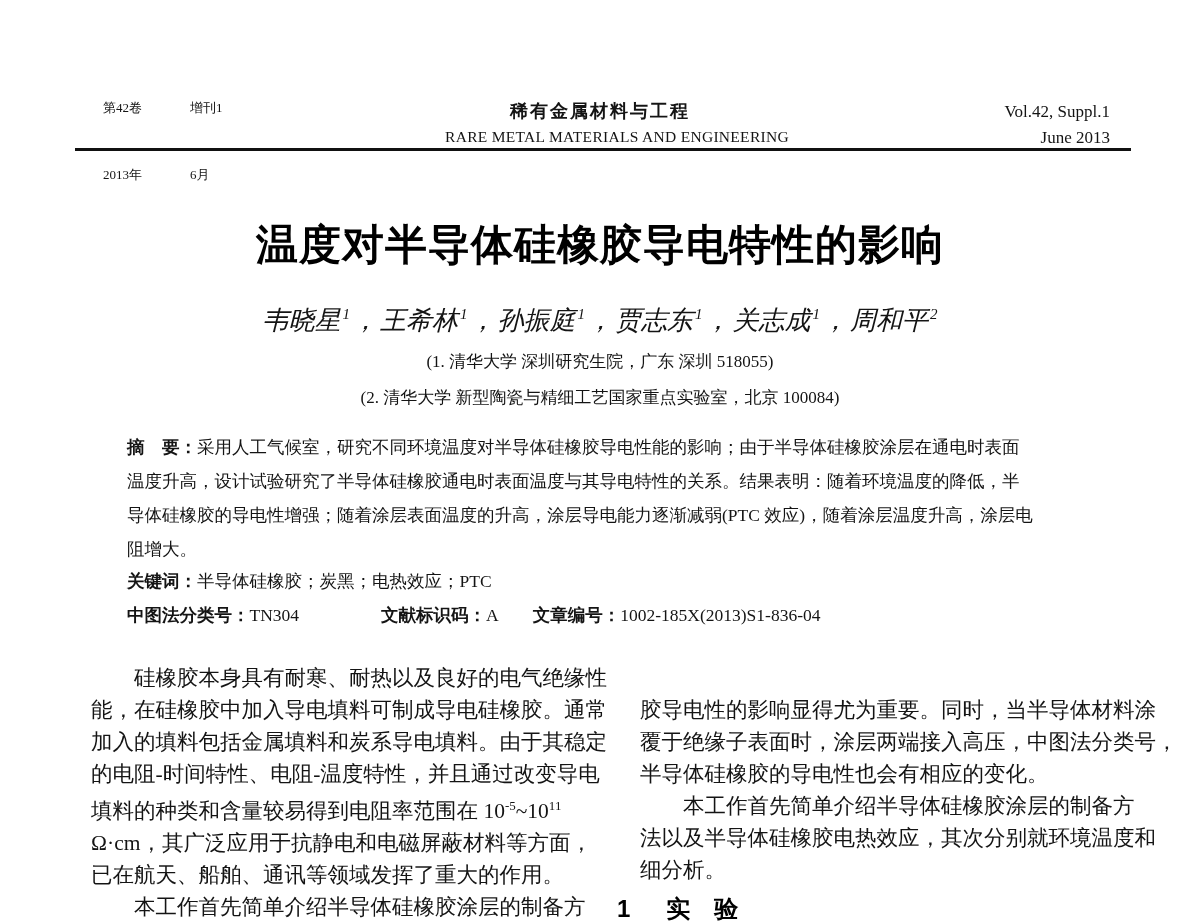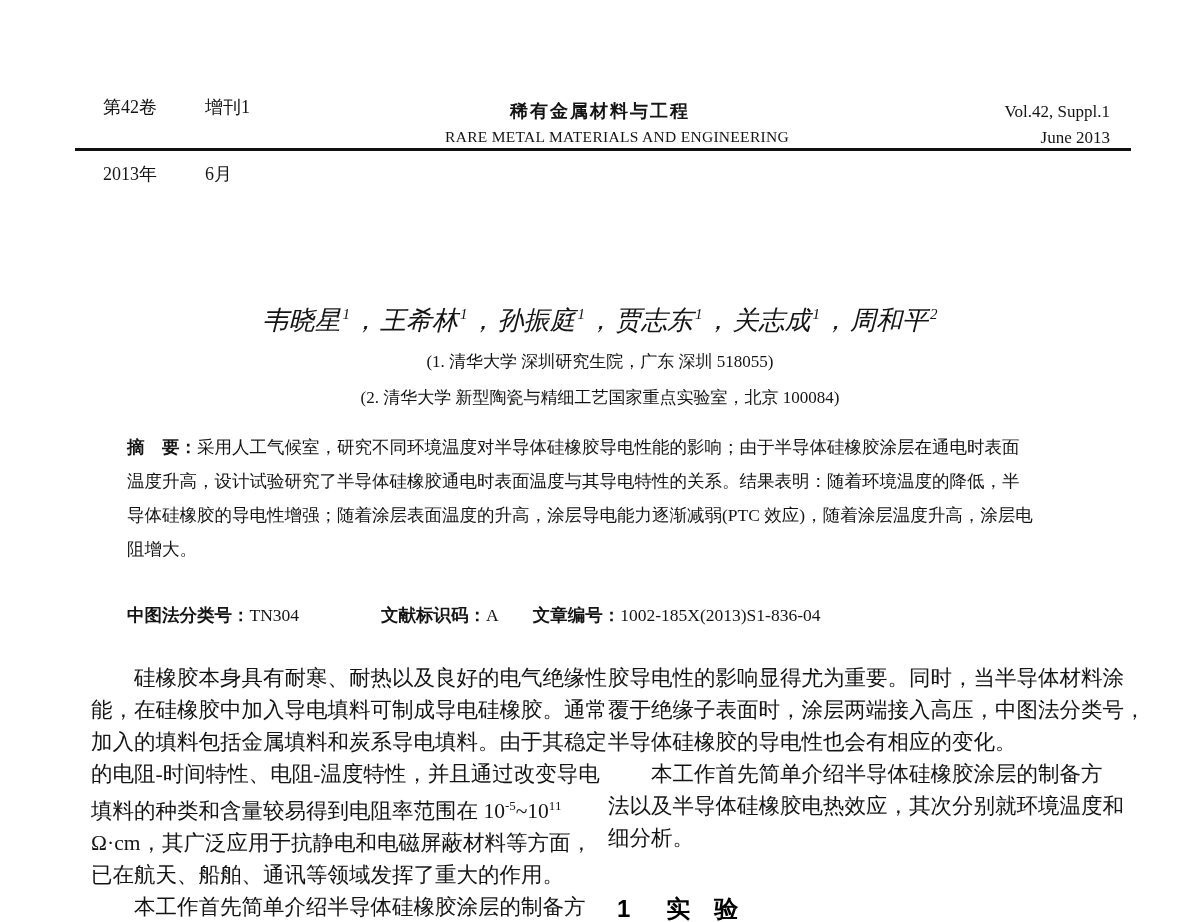--- a/index.html
+++ b/index.html
@@ -8,21 +8,21 @@
     background:#ffffff; overflow:hidden;
     color:#141414;
     font-family:"Liberation Serif","DejaVu Serif",serif;
   }
   .hei { font-family:"Liberation Sans","DejaVu Sans",sans-serif; font-weight:700; }
 
   
   .hdr-left {
     position:absolute; left:103px; top:98px;
     display:grid; grid-template-columns:auto auto; column-gap:22px; row-gap:7px;
-    font-size:18px; line-height:19px; white-space:nowrap;gap:48px;
+    font-size:13px; line-height:19px; white-space:nowrap;gap:48px;
   }
   .hdr-center {
     position:absolute; left:0; right:0; top:99px; text-align:center;
   }
   .hdr-center .cn { font-size:18px; letter-spacing:2px; }
   .hdr-center .en { font-size:15.5px; margin-top:5px; letter-spacing:0.3px;margin-left:34px; }
   .hdr-right {
     position:absolute; right:90px; top:99px; text-align:right;
     font-size:17px; line-height:26px; white-space:nowrap;
   }
@@ -51,21 +51,21 @@
   .abs-line { white-space:nowrap; }
   .kw-line   { position:absolute; left:127px; top:564px; font-size:17.5px; line-height:34px; white-space:nowrap; }
   .cls-line  { position:absolute; left:127px; top:598px; font-size:17.5px; line-height:34px; white-space:nowrap; }
   .cls-gap-a { margin-left:82px; }
   .cls-gap-b { margin-left:34px; }
   .inline-label { font-family:"Liberation Sans","DejaVu Sans",sans-serif; font-weight:700; }
 
   
   .col { position:absolute; top:662px; width:526px; font-size:21.5px; line-height:32px; }
   .col-left  { left:91px; }
-  .col-right { left:608px; }
+  .col-right { left:640px;margin-top:32px; }
   .b-line { white-space:nowrap; }
   .indent { text-indent:2em; }
   .b-line sup { font-size:13px; }
 
   .section-heading {
     position:absolute; left:617px; top:894px;
     font-family:"Liberation Sans","DejaVu Sans",sans-serif;
     font-weight:700; font-size:24px; line-height:30px; color:#000; white-space:nowrap;
   }
   .sec-num { margin-right:36px; }
@@ -87,35 +87,39 @@
     <div class="en">RARE METAL MATERIALS AND ENGINEERING</div>
   </div>
 
   <div class="hdr-right">
     <div>Vol.42, Suppl.1</div>
     <div>June 2013</div>
   </div>
 
   <div class="hdr-rule"></div>
 
+  <div class="title hei">温度对半导体硅橡胶导电特性的影响</div>
 
   <div class="authors">
     <span><span>韦晓星</span><sup>1</sup></span><span class="author-sep">，</span><span><span>王希林</span><sup>1</sup></span><span class="author-sep">，</span><span><span>孙振庭</span><sup>1</sup></span><span class="author-sep">，</span><span><span>贾志东</span><sup>1</sup></span><span class="author-sep">，</span><span><span>关志成</span><sup>1</sup></span><span class="author-sep">，</span><span><span>周和平</span><sup>2</sup></span>
   </div>
 
   <div class="affil affil-1">(1. 清华大学 深圳研究生院，广东 深圳 518055)</div>
   <div class="affil affil-2">(2. 清华大学 新型陶瓷与精细工艺国家重点实验室，北京 100084)</div>
 
   <div class="abstract">
     <div class="abs-line"><span class="inline-label">摘　要：</span><span>采用人工气候室，研究不同环境温度对半导体硅橡胶导电性能的影响；由于半导体硅橡胶涂层在通电时表面</span></div>
     <div class="abs-line">温度升高，设计试验研究了半导体硅橡胶通电时表面温度与其导电特性的关系。结果表明：随着环境温度的降低，半</div>
     <div class="abs-line">导体硅橡胶的导电性增强；随着涂层表面温度的升高，涂层导电能力逐渐减弱(PTC 效应)，随着涂层温度升高，涂层电</div>
     <div class="abs-line">阻增大。</div>
   </div>
 
+  <div class="kw-line">
+    <span class="inline-label">关键词：</span><span>半导体硅橡胶；炭黑；电热效应；PTC</span>
+  </div>
 
   <div class="cls-line">
     <span class="inline-label">中图法分类号：</span><span>TN304</span><span class="inline-label cls-gap-a">文献标识码：</span><span>A</span><span class="inline-label cls-gap-b">文章编号：</span><span>1002-185X(2013)S1-836-04</span>
   </div>
 
   <div class="col col-left">
     <div class="b-line indent">硅橡胶本身具有耐寒、耐热以及良好的电气绝缘性</div>
     <div class="b-line">能，在硅橡胶中加入导电填料可制成导电硅橡胶。通常</div>
     <div class="b-line">加入的填料包括金属填料和炭系导电填料。由于其稳定</div>
     <div class="b-line">的电阻-时间特性、电阻-温度特性，并且通过改变导电</div>

